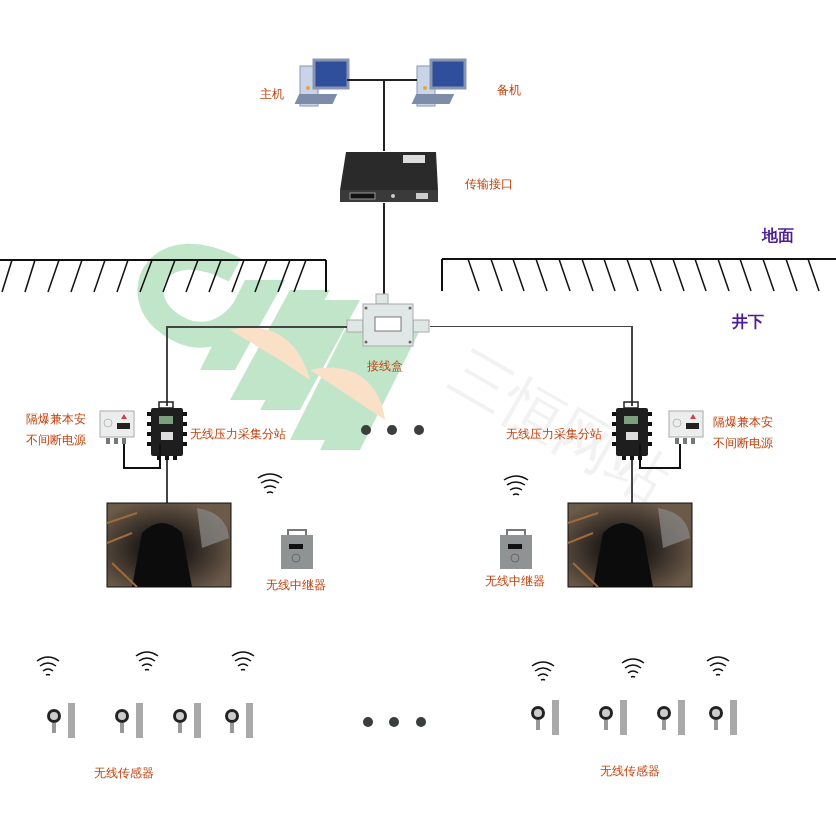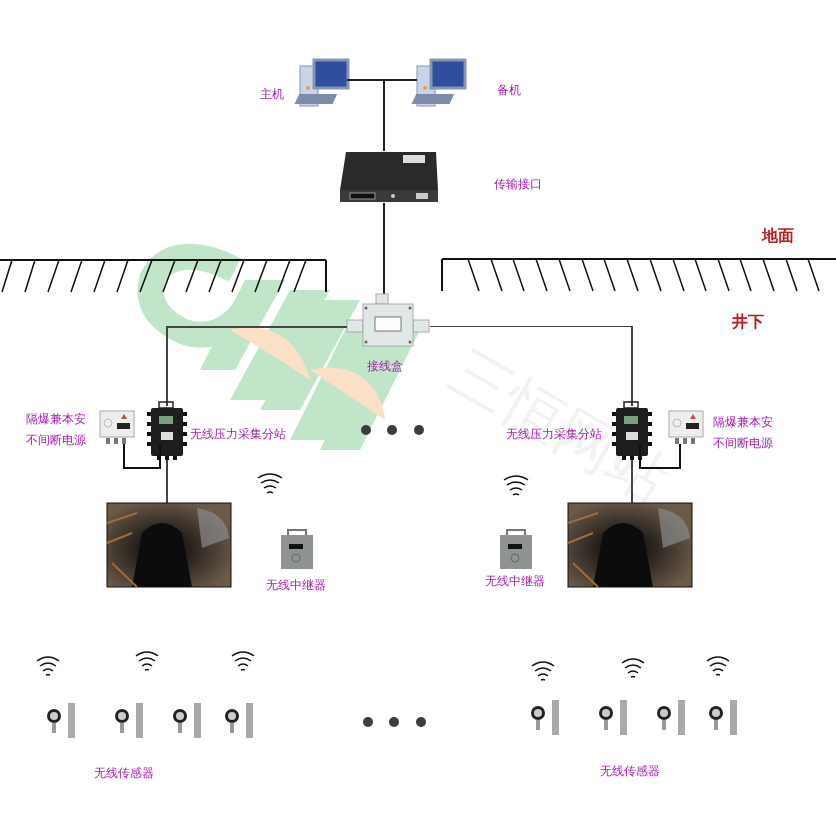--- a/index.html
+++ b/index.html
@@ -1,18 +1,18 @@
 <!DOCTYPE html>
 <html><head>
 <meta charset="utf-8">
 <style>
   html,body{margin:0;padding:0;background:#fff;}
   body{width:836px;height:836px;position:relative;overflow:hidden;font-family:"DejaVu Sans","Liberation Sans",sans-serif;color:#111;}
-  .lbl{position:absolute;font-size:12px;white-space:nowrap;color:#a21caf;}
-  .big{position:absolute;font-size:16px;font-weight:bold;white-space:nowrap;color:#b91c1c;}
+  .lbl{position:absolute;font-size:12px;white-space:nowrap;color:#c2410c;}
+  .big{position:absolute;font-size:16px;font-weight:bold;white-space:nowrap;color:#4c1d95;}
   .line{position:absolute;background:#222;}
   .thin{background:#444;}
   svg{position:absolute;overflow:visible;}
   .dot{position:absolute;width:10px;height:10px;border-radius:50%;background:#3a3f3d;}
 </style>
 </head>
 <body>
 
 <svg width="836" height="836" style="left:0;top:0;opacity:0.55;">
   <path d="M235 270 C160 230 130 290 165 320 C200 350 235 330 250 300" stroke="#8fd19e" stroke-width="26" fill="none"></path>
@@ -46,21 +46,21 @@
 <div class="line" style="left:383px;top:79px;width:2px;height:72px;"></div>
 
 <svg width="102" height="55" style="left:338px;top:150px;">
   <polygon points="8,2 98,2 100,40 2,40" fill="#2a2a2a"></polygon>
   <rect x="2" y="40" width="98" height="12" fill="#3a3a3a"></rect>
   <rect x="12" y="43" width="25" height="6" fill="#111" stroke="#999"></rect>
   <rect x="78" y="43" width="12" height="6" fill="#ccc"></rect>
   <circle cx="55" cy="46" r="2" fill="#ccc"></circle>
   <rect x="65" y="5" width="22" height="8" fill="#ddd"></rect>
 </svg>
-<div class="lbl" style="left:465px;top:176px;margin-left:29px;">传输接口</div>
+<div class="lbl" style="left:465px;top:176px;">传输接口</div>
 <div class="line" style="left:383px;top:203px;width:2px;height:96px;"></div>
 
 <div class="big" style="left:762px;top:226px;">地面</div>
 <div class="big" style="left:732px;top:312px;">井下</div>
 
 <svg width="330" height="40" style="left:0;top:255px;">
   <line x1="0" y1="5" x2="326" y2="5" stroke="#111" stroke-width="2"></line>
   <line x1="326" y1="5" x2="326" y2="37" stroke="#111" stroke-width="2"></line>
   <g stroke="#111" stroke-width="1.5">
     <line x1="12" y1="5" x2="2" y2="37"></line>

